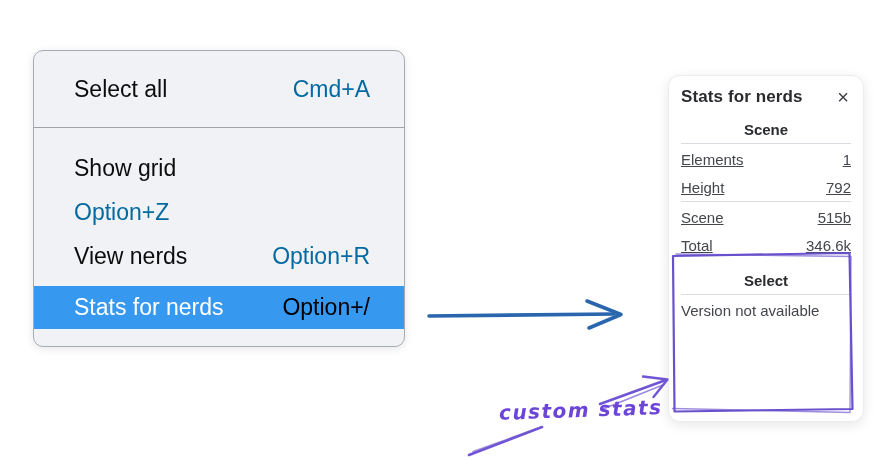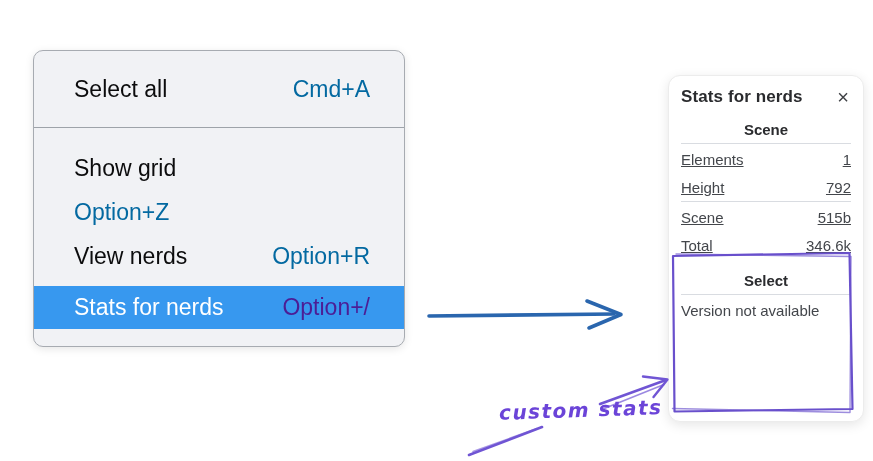--- a/index.html
+++ b/index.html
@@ -43,21 +43,21 @@
     width: 100%;
     cursor: default;
   }
   .menu-item .shortcut { color: #0369a1; }
   .menu-item.highlighted {
     background: #3798ef;
     color: #ffffff;
     margin-top: 8px;
     height: 43px;
   }
-  .menu-item.highlighted .shortcut { color: #4c1d95; }
+  .menu-item.highlighted .shortcut { color: #000000; }
 
   
   .panel {
     position: absolute;
     left: 668px; top: 75px;
     width: 196px; height: 347px;
     background: #ffffff;
     border: 1px solid #ececec;
     border-radius: 12px;
     box-shadow: 0 3px 12px rgba(0,0,0,0.10);

